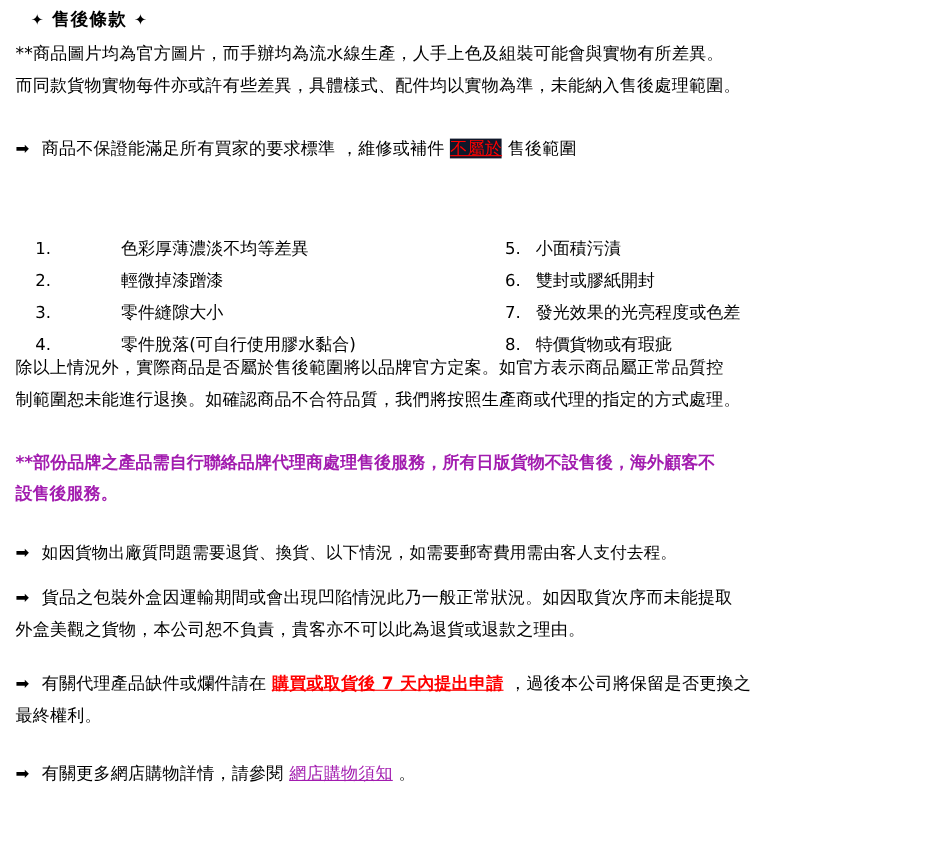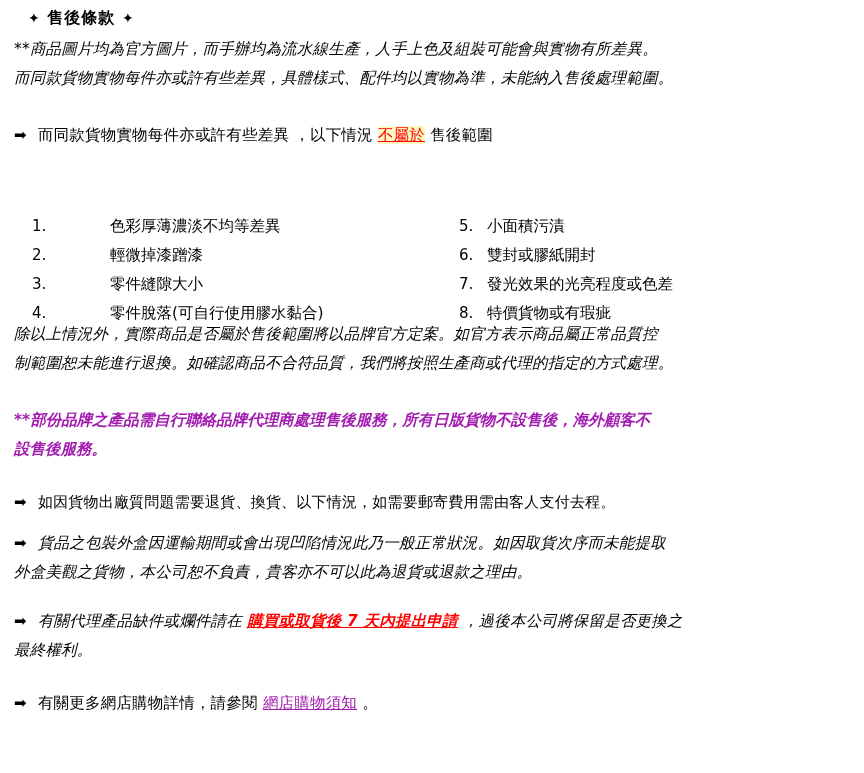--- a/index.html
+++ b/index.html
@@ -31,35 +31,34 @@
     font-size: 14px;
   }
   p.para {
     font-size: 15.5px;
     line-height: 29px;
     margin: 0;
     letter-spacing: 0.2px;
   }
   .block {
     margin-bottom: 8px;
-    font-style: italic;
   }
   .arrow-line {
     font-size: 15.5px;
     line-height: 29px;
     margin: 0;
     letter-spacing: 0.2px;
     text-indent: 0;
   }
   .arrow {
     font-size: 15px;
     margin-right: 6px;
   }
   .hl {
-    background: #fef9c3;
+    background: #0f172a;
     color: #ff0000;
     text-decoration: underline;
   }
   .red-ul {
     color: #ff0000;
     text-decoration: underline;
     font-weight: bold;
     text-align: center;
   }
   .blue-link {
@@ -122,21 +121,21 @@
 
   <div class="block">
     <p class="para">**商品圖片均為官方圖片，而手辦均為流水線生產，人手上色及組裝可能會與實物有所差異。</p>
     <p class="para">而同款貨物實物每件亦或許有些差異，具體樣式、配件均以實物為準，未能納入售後處理範圍。</p>
   </div>
 
   <div class="spacer-20"></div>
 
   <p class="arrow-line">
     <span class="arrow">➡</span>
-    <span>而同款貨物實物每件亦或許有些差異 ，以下情況</span>
+    <span>商品不保證能滿足所有買家的要求標準 ，維修或補件</span>
     <span class="hl">不屬於</span>
     <span>售後範圍</span>
   </p>
 
   <div class="list-wrap">
     <div class="list-col left">
       <div class="li">
         <span class="num">1.</span>
         <span class="txt">色彩厚薄濃淡不均等差異</span>
       </div>

